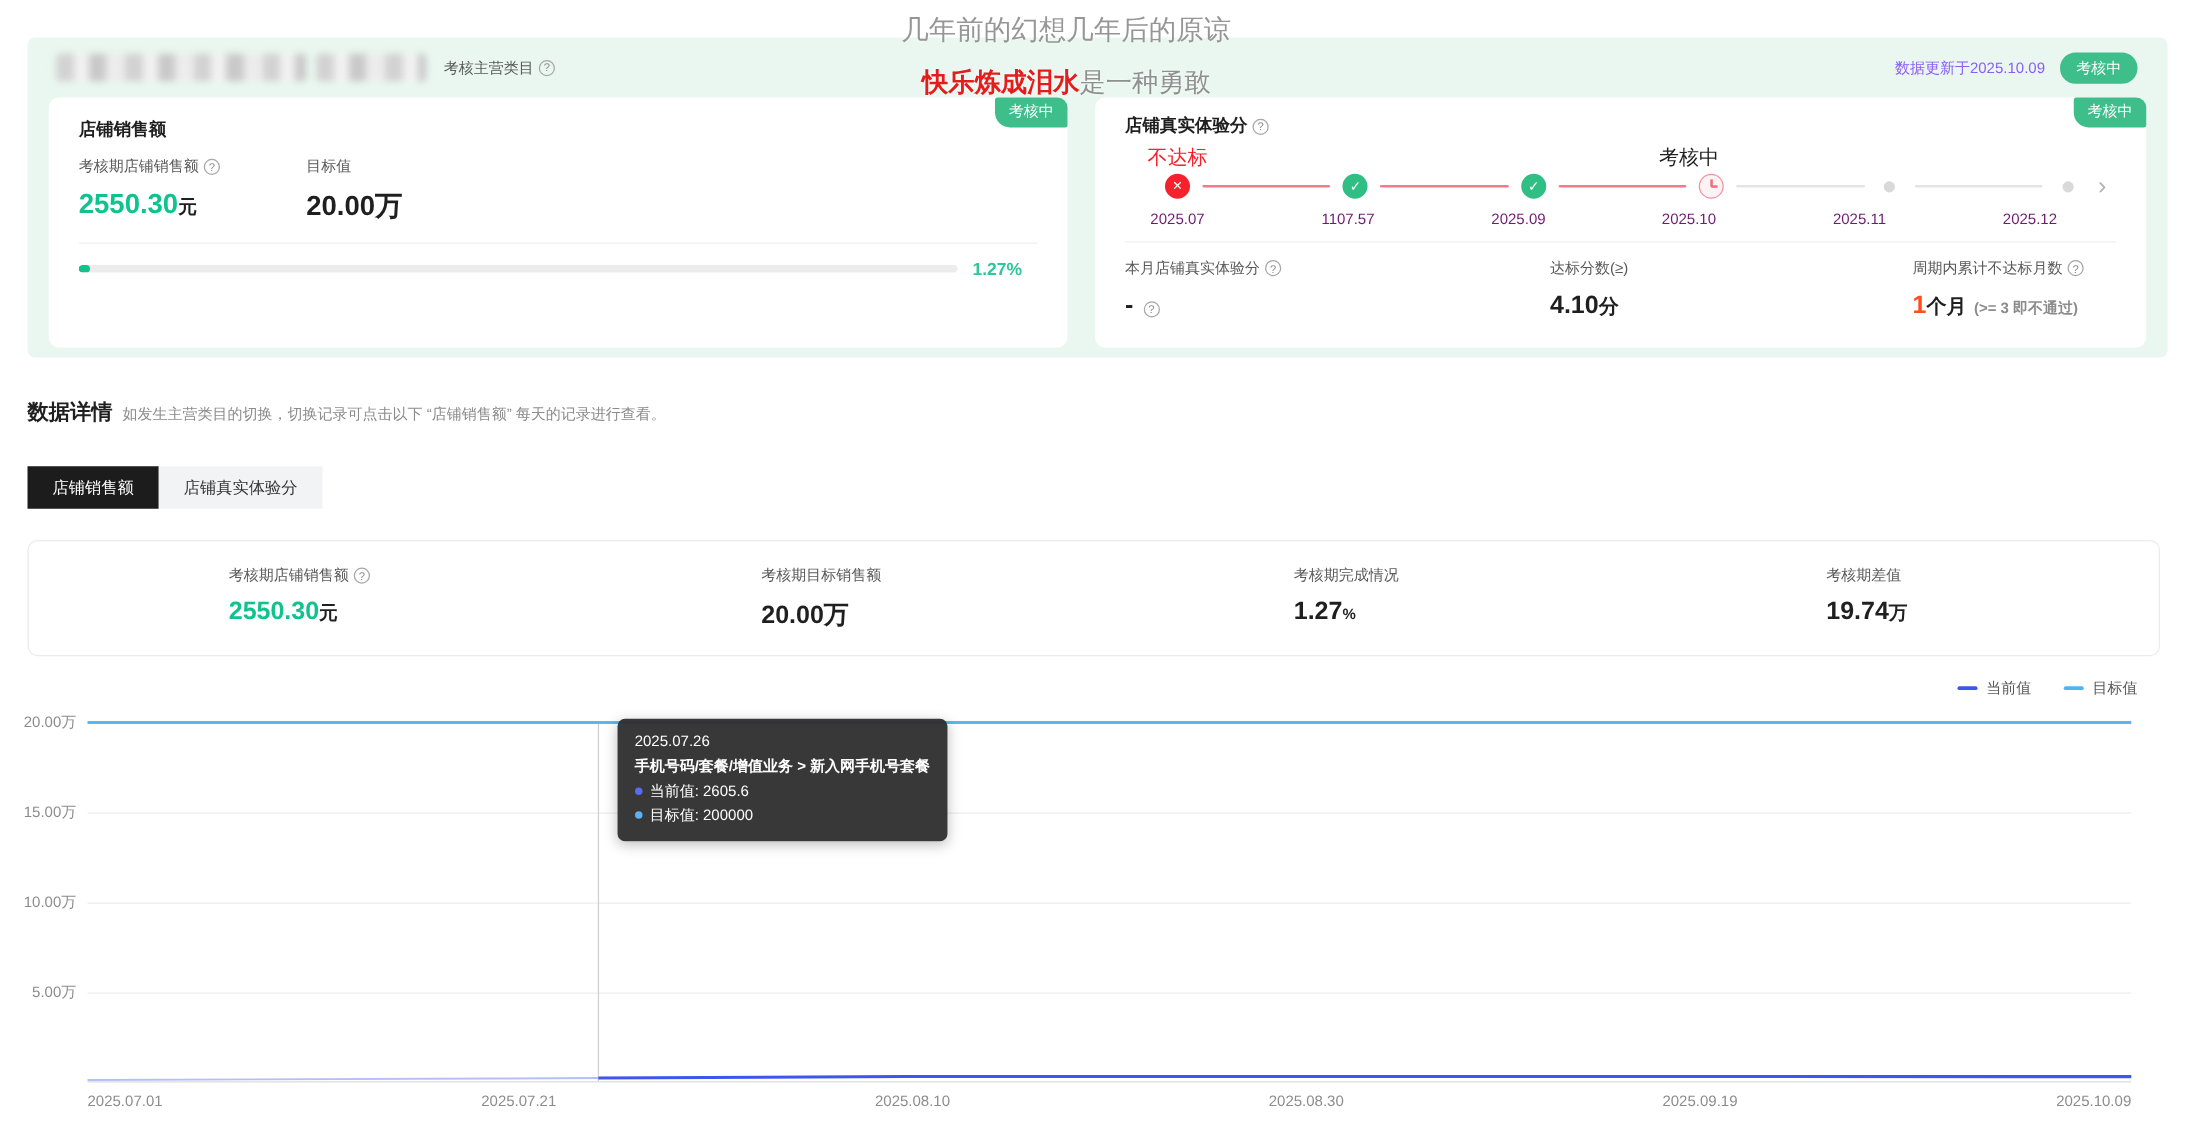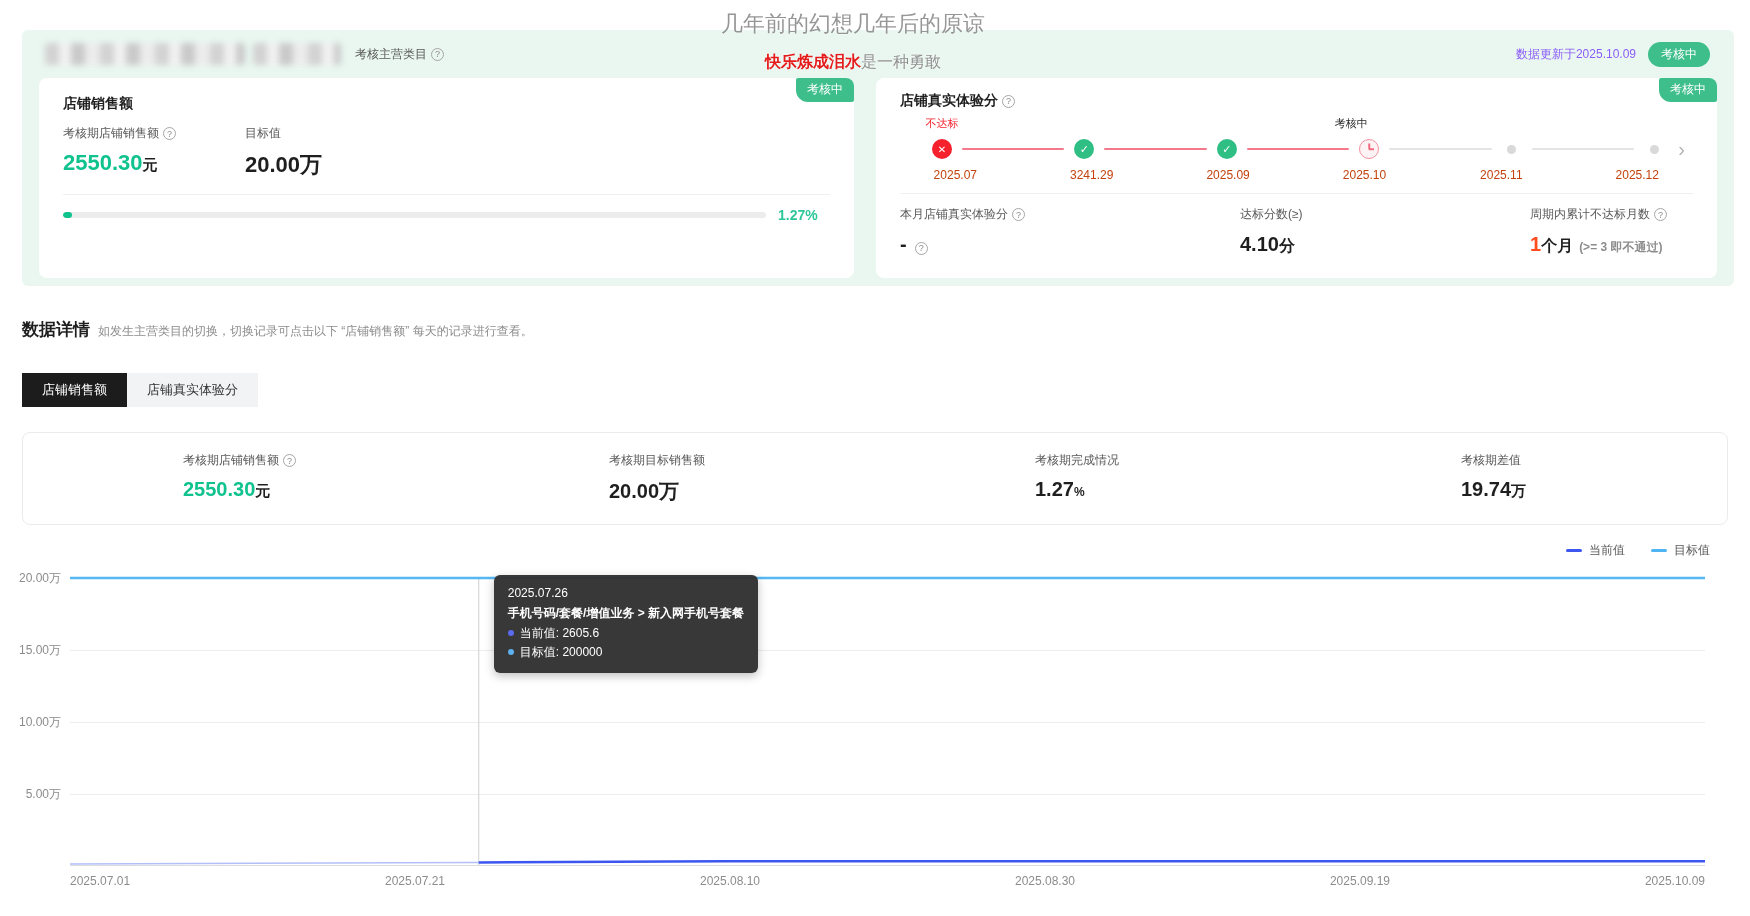--- a/index.html
+++ b/index.html
@@ -3,21 +3,21 @@
 <meta charset="utf-8">
 <style>
   * { margin:0; padding:0; box-sizing:border-box; }
   html,body { width:1750px; height:916px; background:#fff; overflow:hidden;
     font-family:"Liberation Sans","DejaVu Sans",sans-serif; color:#1f1f1f; }
 
   
   .overlay { position:absolute; left:853px; transform:translateX(-50%); z-index:50;
     white-space:nowrap; pointer-events:none; }
   .overlay-1 { top:9px;  font-size:22px; color:rgba(120,120,120,.78); text-shadow:0 0 2px #fff; }
-  .overlay-2 { top:52px; font-size:16px; color:rgba(120,120,120,.82); text-shadow:0 0 2px #fff; }
+  .overlay-2 { top:52px; font-size:21px; color:rgba(120,120,120,.82); text-shadow:0 0 2px #fff; }
   .overlay-2 .red { color:#e41c1c; font-weight:700; }
 
   
   .top-section { position:absolute; left:22px; top:30px; width:1712px; height:256px;
     background:#eaf7f1; border-radius:6px; }
   .top-header { display:flex; align-items:center; height:48px; padding:0 24px 0 23px; }
   .blur-name { display:flex; gap:8px; align-items:center; }
   .blur-block { height:22px; border-radius:3px; filter:blur(3px);
     background:repeating-linear-gradient(90deg,#d2d2d2 0 14px,#f1f1f1 14px 26px,#c9c9c9 26px 40px,#ececec 40px 55px); }
   .blur-a { width:200px; } .blur-b { width:88px; }
@@ -47,40 +47,40 @@
   .metric-value .unit { font-size:15px; }
   .sales-divider { border-top:1px solid #f0f0f0; margin:14px 0 12px; }
   .progress-label { font-size:12px; color:#595959; }
   .progress-row { display:flex; align-items:center; gap:12px; margin-top:12px; }
   .progress-track { flex:1; height:6px; background:#ececec; border-radius:3px; overflow:hidden; }
   .progress-fill { height:100%; background:#0fc28e; border-radius:3px; min-width:8px; }
   .progress-pct { font-size:14px; color:#2fc79a; font-weight:600; width:52px; }
 
   
   .exp-card { flex:1; padding:14px 24px 0; }
-  .tl-status { position:relative; height:20px; margin-top:6px; font-size:11px; }
+  .tl-status { position:relative; height:20px; margin-top:6px; font-size:16px; }
   .tl-status .fail-label { position:absolute; left:42px; transform:translateX(-50%); color:#f5222d; }
   .tl-status .ongoing-label { position:absolute; left:56.9%; transform:translateX(-50%); color:#1f1f1f; }
   .tl-row { display:flex; align-items:center; height:26px; padding:0 8px 0 32px; }
   .node { flex:none; border-radius:50%; display:flex; align-items:center; justify-content:center; }
   .node-fail { width:20px; height:20px; background:#f5222d; color:#fff; font-size:10px; font-weight:700; }
   .node-pass { width:20px; height:20px; background:#2fbf85; color:#fff; font-size:11px; font-weight:700; }
   .node-clock { width:20px; height:20px; border:1.5px solid #f5919f; position:relative; background:#fdf3f4; }
   .node-clock::before { content:''; position:absolute; left:50%; top:50%; width:1.5px; height:5.5px;
     background:#f06c80; transform:translate(-50%,-100%); }
   .node-clock::after { content:''; position:absolute; left:50%; top:50%; width:5px; height:1.5px;
     background:#f06c80; transform:translateY(-50%); }
   .node-future { width:9px; height:9px; background:#d9d9d9; margin:0 5.5px; }
   .conn { flex:1; height:2px; border-radius:1px; }
   .conn-red { background:#f5798c; margin:0 10px; }
   .conn-gray { background:#e4e4e4; margin:0 10px; }
   .tl-chevron { flex:none; margin-left:14px; color:#b3b3b3; font-size:20px; line-height:1;
     cursor:pointer; user-select:none; }
   .tl-months { display:flex; justify-content:space-between; padding:6px 34px 0 7px; }
-  .tl-months span { width:70px; text-align:right; font-size:12px; color:#c2410c; }
+  .tl-months span { width:70px; text-align:center; font-size:12px; color:#701a75; }
   .exp-divider { border-top:1px solid #f0f0f0; margin:11px 0 0; }
   .stats-grid { display:grid; grid-template-columns:340px 290px 1fr; padding-top:12px; }
   .stat-label { font-size:12px; color:#595959; display:flex; align-items:center; }
   .stat-value { margin-top:10px; font-size:20px; font-weight:700; display:flex; align-items:baseline; }
   .stat-value .unit { font-size:16px; }
   .stat-value .num-orange { color:#ff4d1f; }
   .stat-value .note { font-size:12px; color:#8c8c8c; font-weight:700; margin-left:6px; }
   .stat-value .help { margin-left:8px; }
 
   
@@ -196,21 +196,21 @@
         <div class="conn conn-red"></div>
         <div class="node node-clock"></div>
         <div class="conn conn-gray"></div>
         <div class="node node-future"></div>
         <div class="conn conn-gray"></div>
         <div class="node node-future"></div>
         <div class="tl-chevron">›</div>
       </div>
       <div class="tl-months">
         <span>2025.07</span>
-        <span>3241.29</span>
+        <span>1107.57</span>
         <span>2025.09</span>
         <span>2025.10</span>
         <span>2025.11</span>
         <span>2025.12</span>
       </div>
       <div class="exp-divider"></div>
       <div class="stats-grid">
         <div class="stat">
           <div class="stat-label">
             <span>本月店铺真实体验分</span>

